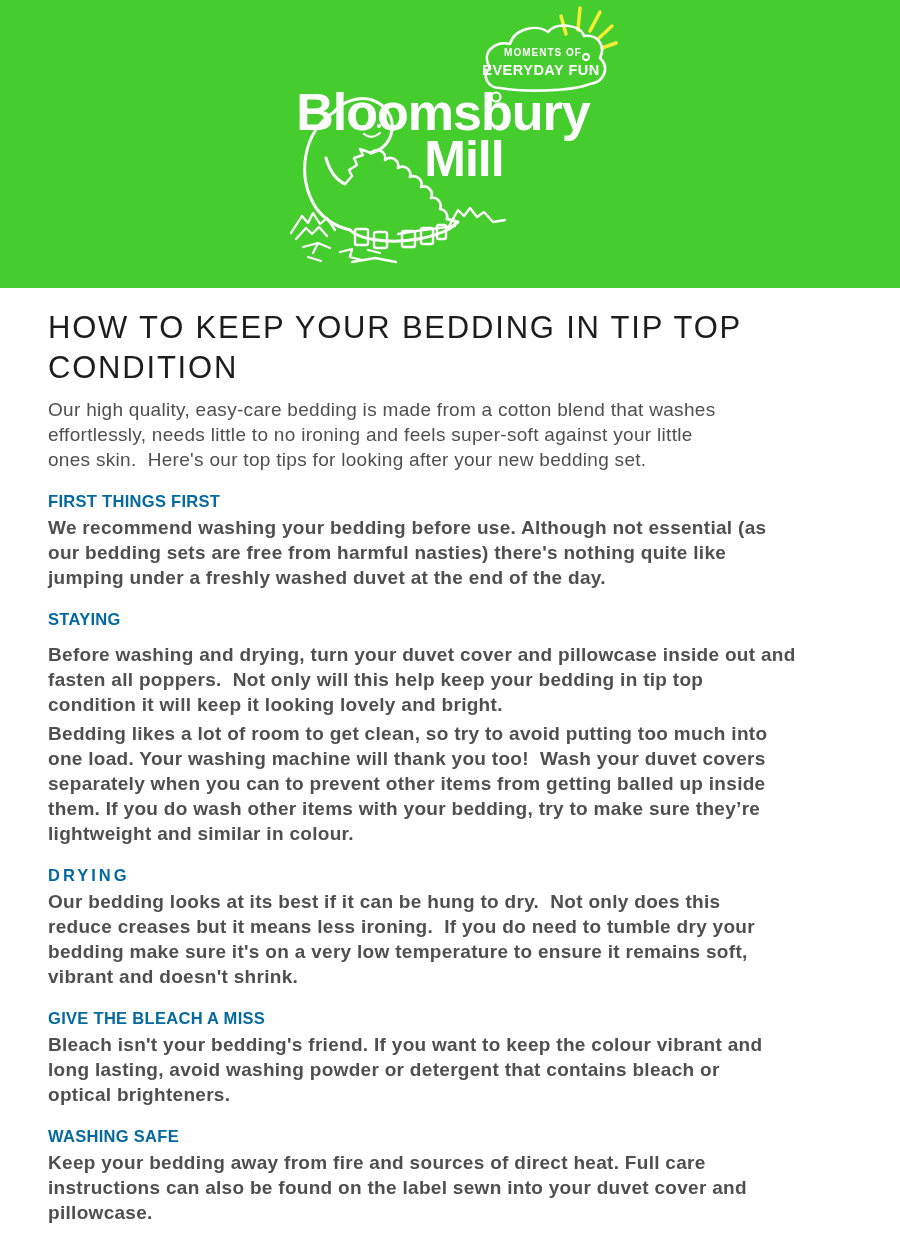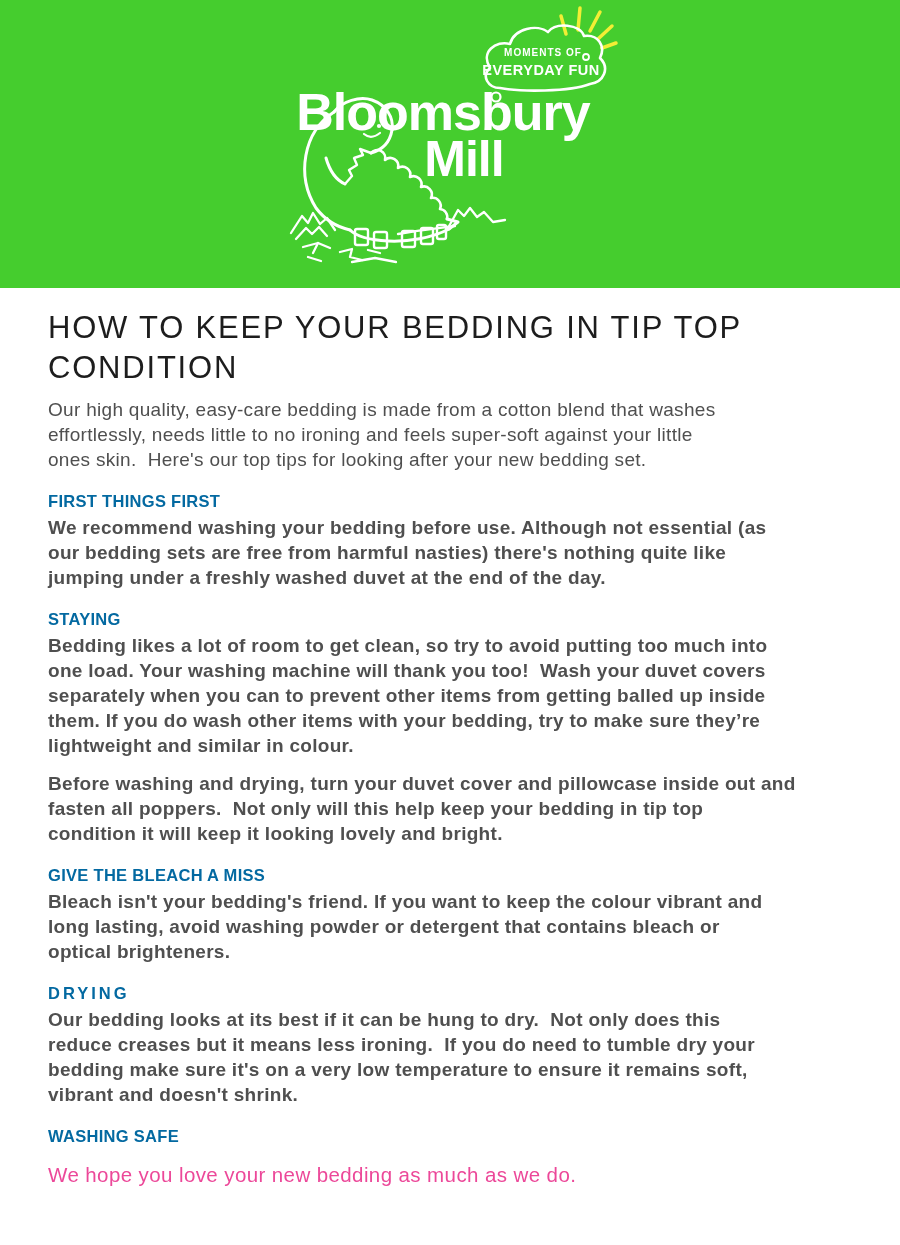--- a/index.html
+++ b/index.html
@@ -146,45 +146,48 @@
 
     <section>
       <h2>FIRST THINGS FIRST</h2>
       <p class="body">We recommend washing your bedding before use. Although not essential (as
 our bedding sets are free from harmful nasties) there's nothing quite like
 jumping under a freshly washed duvet at the end of the day.</p>
     </section>
 
     <section>
       <h2>STAYING</h2>
+      <p class="body para-gap">Before washing and drying, turn your duvet cover and pillowcase inside out and
+fasten all poppers.  Not only will this help keep your bedding in tip top
+condition it will keep it looking lovely and bright.</p>
       <p class="body">Bedding likes a lot of room to get clean, so try to avoid putting too much into
 one load. Your washing machine will thank you too!  Wash your duvet covers
 separately when you can to prevent other items from getting balled up inside
 them. If you do wash other items with your bedding, try to make sure they’re
 lightweight and similar in colour.</p>
-      <p class="body para-gap">Before washing and drying, turn your duvet cover and pillowcase inside out and
-fasten all poppers.  Not only will this help keep your bedding in tip top
-condition it will keep it looking lovely and bright.</p>
-    </section>
-
-    <section>
-      <h2>GIVE THE BLEACH A MISS</h2>
-      <p class="body">Bleach isn't your bedding's friend. If you want to keep the colour vibrant and
-long lasting, avoid washing powder or detergent that contains bleach or
-optical brighteners.</p>
     </section>
 
     <section>
       <h2 class="spaced">DRYING</h2>
       <p class="body">Our bedding looks at its best if it can be hung to dry.  Not only does this
 reduce creases but it means less ironing.  If you do need to tumble dry your
 bedding make sure it's on a very low temperature to ensure it remains soft,
 vibrant and doesn't shrink.</p>
     </section>
 
     <section>
+      <h2>GIVE THE BLEACH A MISS</h2>
+      <p class="body">Bleach isn't your bedding's friend. If you want to keep the colour vibrant and
+long lasting, avoid washing powder or detergent that contains bleach or
+optical brighteners.</p>
+    </section>
+
+    <section>
       <h2>WASHING SAFE</h2>
+      <p class="body">Keep your bedding away from fire and sources of direct heat. Full care
+instructions can also be found on the label sewn into your duvet cover and
+pillowcase.</p>
     </section>
 
     <p class="closing">We hope you love your new bedding as much as we do.</p>
 
   </main>
 </div>
 
 </body></html>

